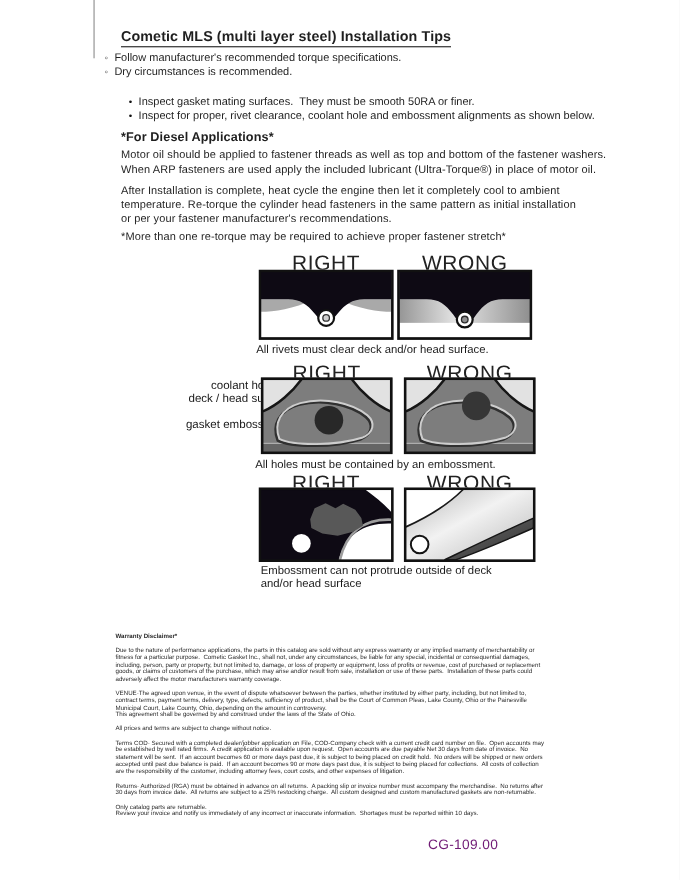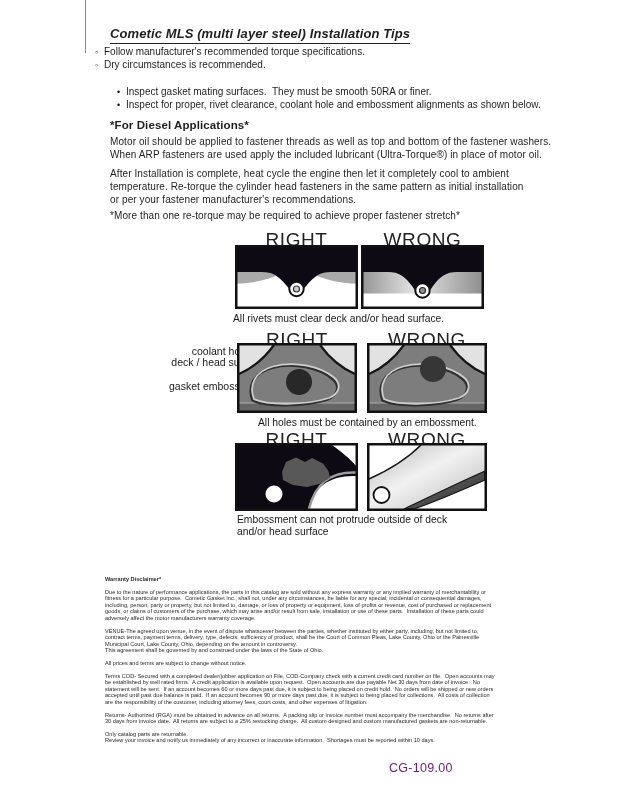--- a/index.html
+++ b/index.html
@@ -27,21 +27,21 @@
   .margin-mark{width:1px;height:53px;background:#8b8b8b;}
   svg{display:block;}
 </style>
 </head>
 <body>
 
 <div id="page">
 
   <div class="abs margin-mark" style="left:85px;top:0;"></div>
 
-  <div class="abs" style="left:110px;top:24px;font-style:italic;">
+  <div class="abs" style="left:110px;top:24px;">
     <span class="doc-title pre">Cometic MLS (multi layer steel) Installation Tips</span>
   </div>
 
   <div class="abs bullet-row" style="left:95px;top:46px;"><span class="mk">◦</span><span class="pre">Follow manufacturer's recommended torque specifications.</span></div>
   <div class="abs bullet-row" style="left:95px;top:59px;"><span class="mk">◦</span><span class="pre">Dry circumstances is recommended.</span></div>
   <div class="abs bullet-row" style="left:117px;top:86px;"><span class="mk-sub">•</span><span class="pre">Inspect gasket mating surfaces.  They must be smooth 50RA or finer.</span></div>
   <div class="abs bullet-row" style="left:117px;top:99px;"><span class="mk-sub">•</span><span class="pre">Inspect for proper, rivet clearance, coolant hole and embossment alignments as shown below.</span></div>
 
   <div class="abs sec-heading" style="left:110px;top:119px;">*For Diesel Applications*</div>
   <div class="abs body-text pre" style="left:110px;top:135px;">Motor oil should be applied to fastener threads as well as top and bottom of the fastener washers.
@@ -126,21 +126,21 @@
       <path d="M37,2 C29,13 16,25 2,31" fill="none" stroke="#161616" stroke-width="2.2"></path>
       <path d="M83,2 H118 V31 C104,25 91,13 83,2 Z" fill="#e2e2e2"></path>
       <path d="M83,2 C91,13 104,25 118,31" fill="none" stroke="#161616" stroke-width="2.2"></path>
       <path d="M17,56 C11.5,42 18,28.5 36,23.5 C58,17.5 84,23.5 97,34.5 C104.5,41 103,50.5 92,55 C68,62.5 30,62.5 17,56 Z" transform="translate(-1.5,1.5)" fill="none" stroke="#303030" stroke-width="2.4"></path>
       <path d="M17,56 C11.5,42 18,28.5 36,23.5 C58,17.5 84,23.5 97,34.5 C104.5,41 103,50.5 92,55 C68,62.5 30,62.5 17,56 Z" fill="none" stroke="#cdcdcd" stroke-width="1.8"></path>
       <circle cx="66" cy="26" r="13" fill="#363636"></circle>
       <rect x="1.25" y="1.25" width="117.5" height="67.5" fill="none" style="stroke:var(--diagram-line)" stroke-width="2.5"></rect>
     </svg>
   </div>
 
-  <div class="abs fig-caption pre" style="left:258px;top:417px;">All holes must be contained by an embossment.</div>
+  <div class="abs fig-caption pre" style="left:232px;top:417px;">All holes must be contained by an embossment.</div>
 
   <div class="abs fig-label" style="left:235px;top:429px;width:123px;">RIGHT</div>
   <div class="abs fig-label" style="left:367px;top:429px;width:120px;">WRONG</div>
 
   <div class="abs" style="left:235px;top:443px;">
     <svg width="123" height="68" viewBox="0 0 123 68">
       <rect width="123" height="68" fill="#ffffff"></rect>
       <path d="M2,2 H97 C106,8.5 115,15.5 121,23 L121,33 C96,32 79,43 73,66 L2,66 Z" style="fill:var(--diagram-black)"></path>
       <path d="M121,29.5 C97,28.5 80,40 74,66" fill="none" stroke="#9d9d9d" stroke-width="2.4"></path>
       <path d="M47,29 L51,19 L61,14.5 L70,19 L77,15 L88,20.5 L93.5,28 L95,35 L86,40.5 L72,44 L58,42 L48,37 Z" fill="#585858"></path>

